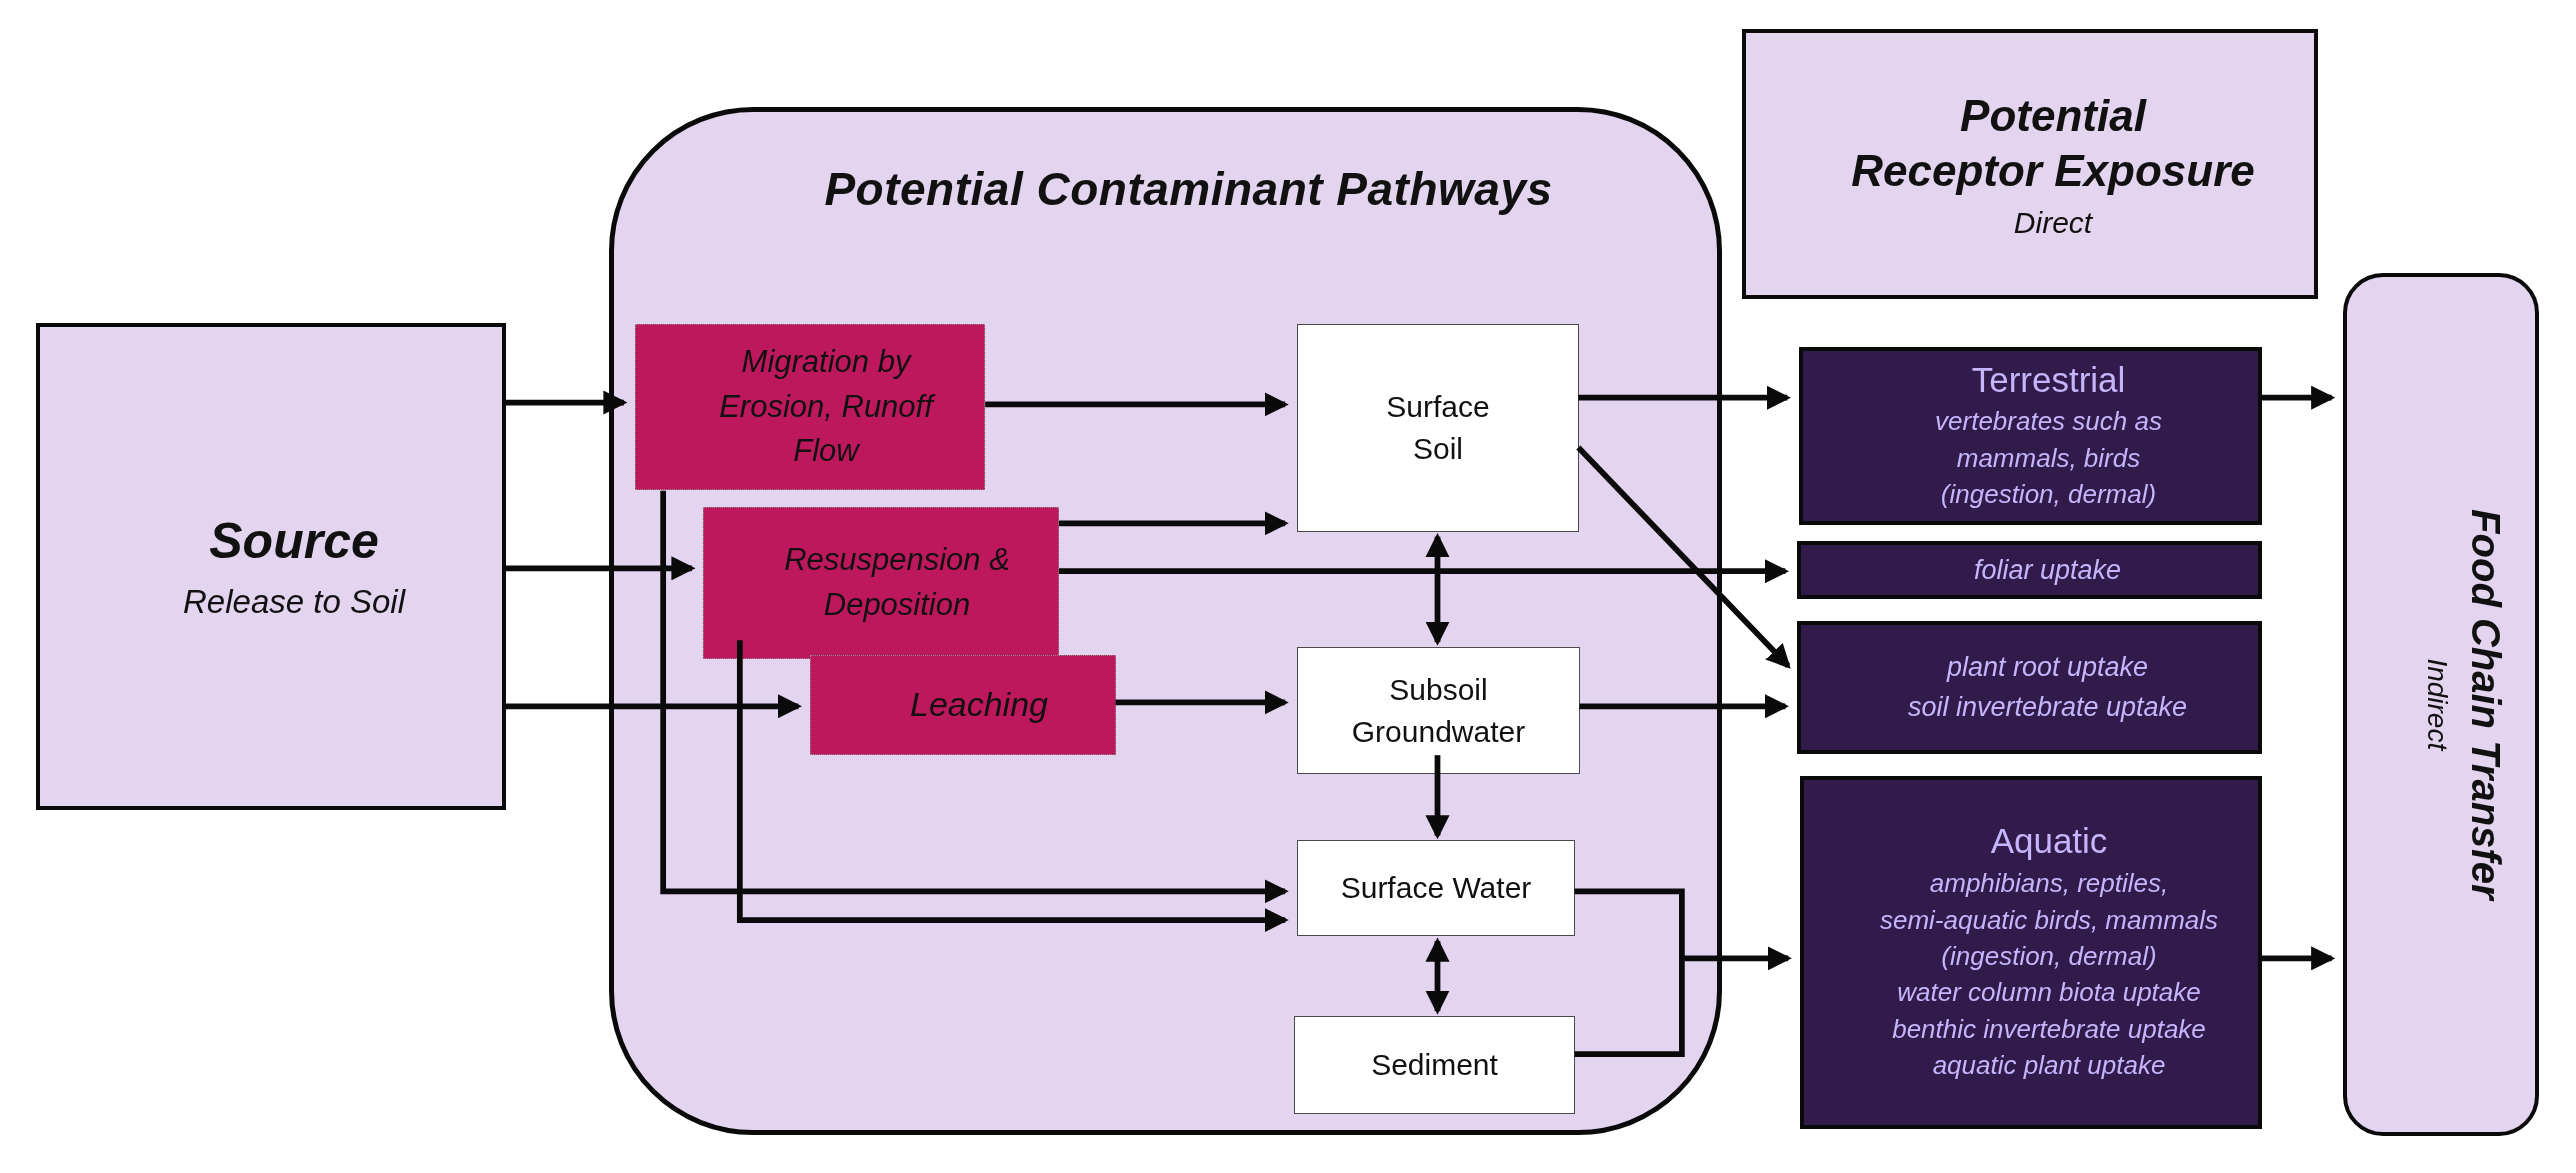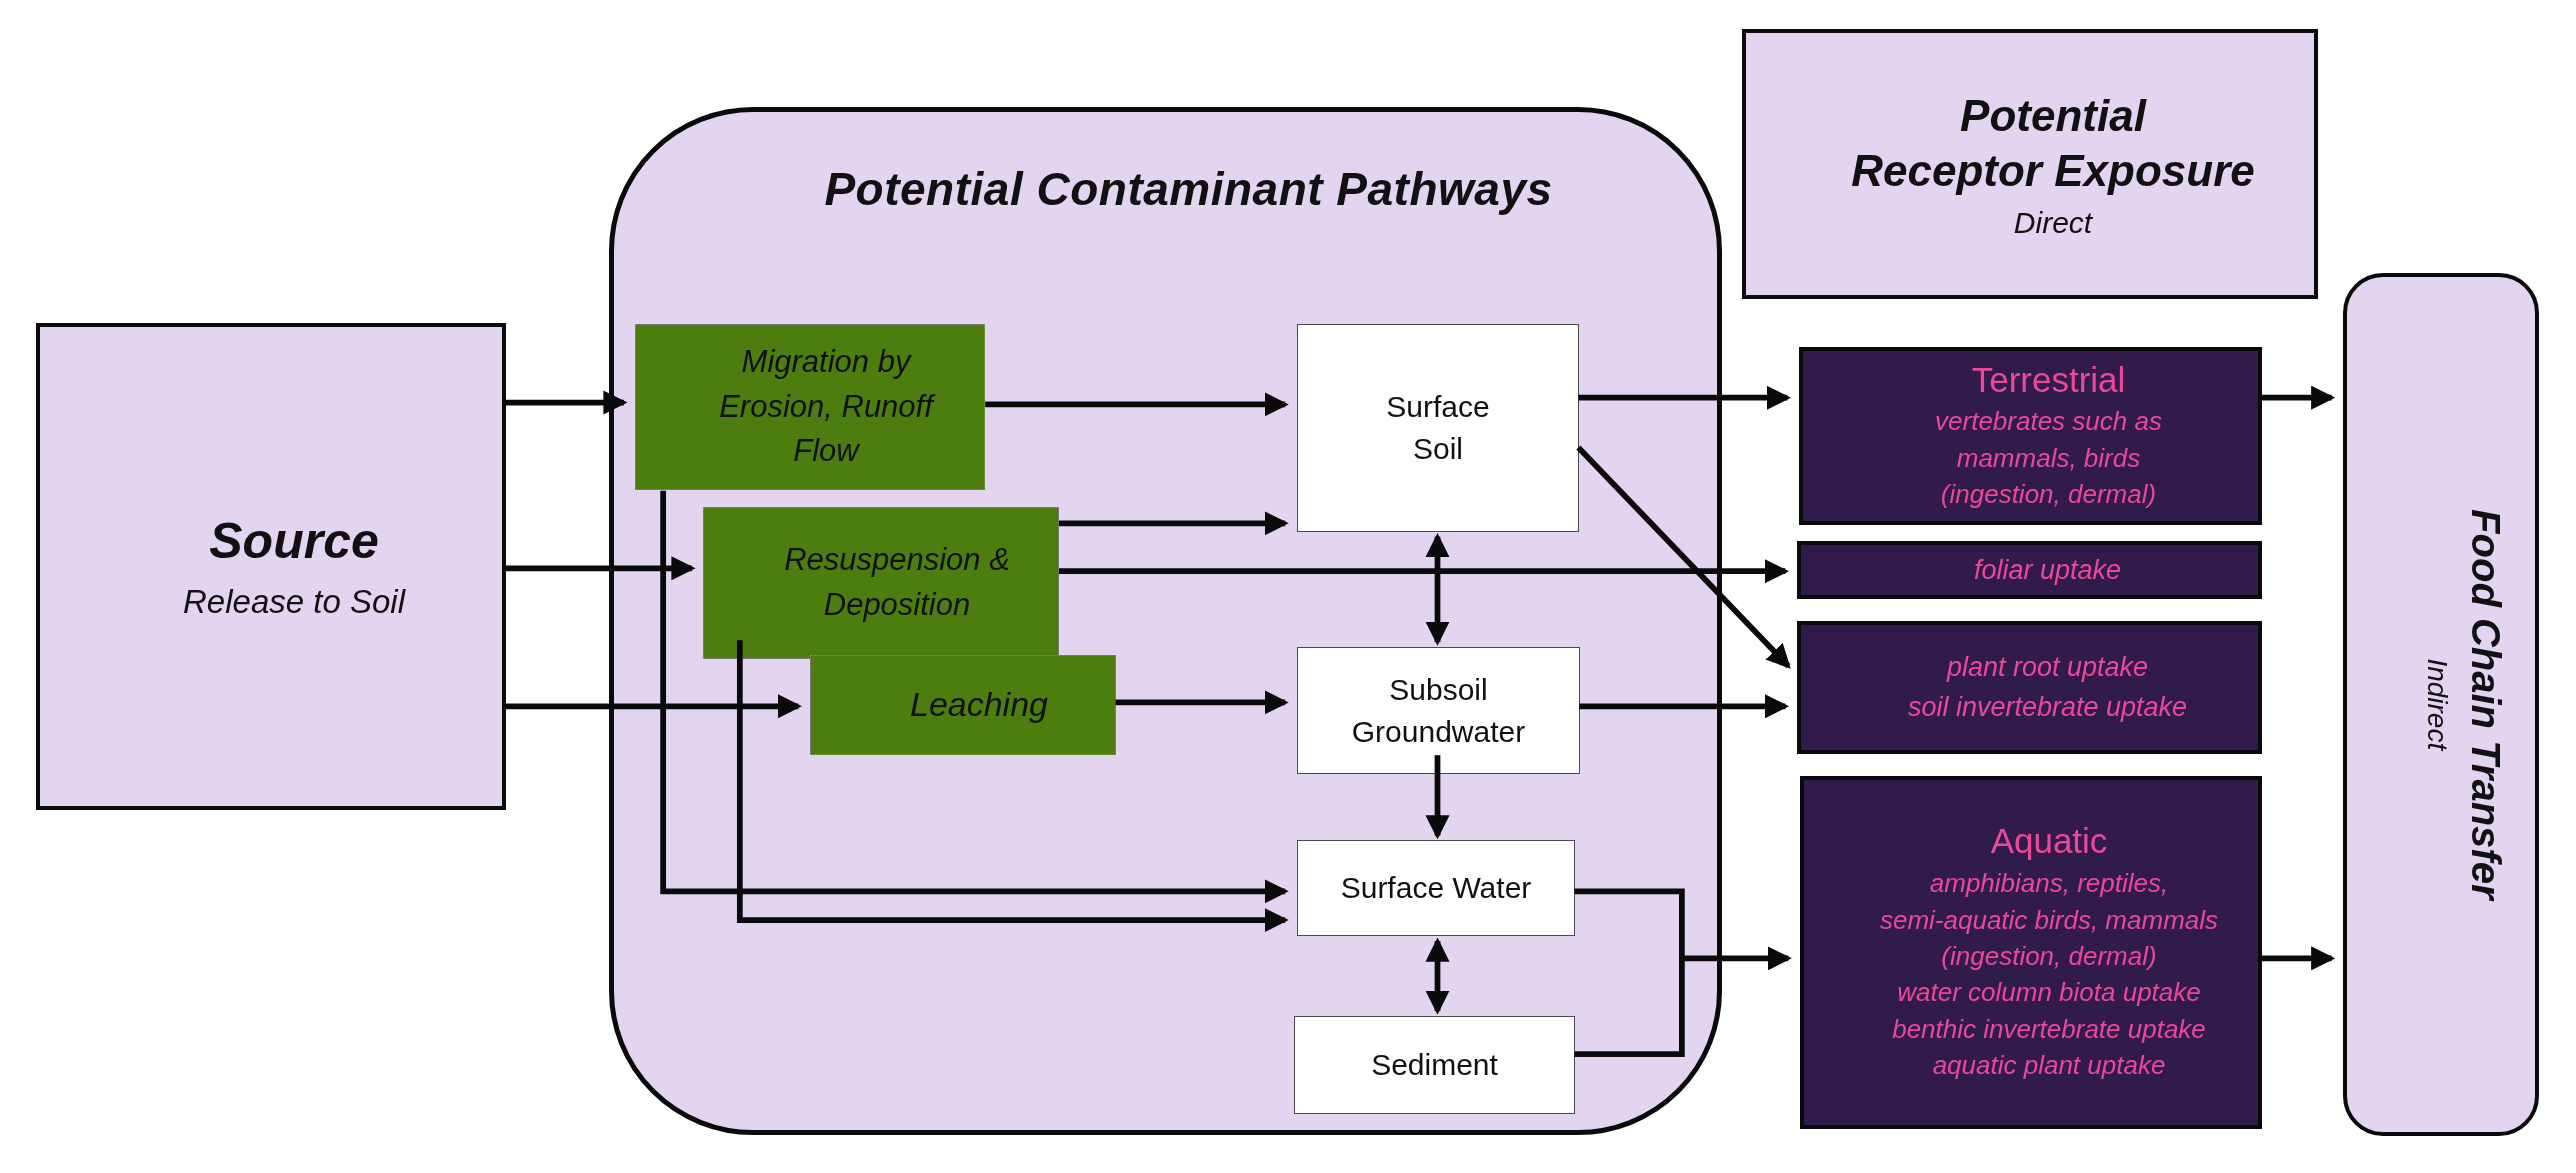--- a/index.html
+++ b/index.html
@@ -21,32 +21,32 @@
   .source-sub{font-style:italic;font-size:33px;margin-top:13.4px;}
   .receptor-box{left:1742px;top:29px;width:576px;height:270px;}
   .receptor-title{font-style:italic;font-weight:600;font-size:44px;line-height:1.25;}
   .receptor-sub{font-style:italic;font-size:30px;margin-top:7.7px;}
   .food-box{left:2343px;top:273px;width:196px;height:863px;border-radius:40px;}
   .food-rot{transform:rotate(90deg);display:flex;flex-direction:column;align-items:center;white-space:nowrap;}
   .food-title{font-style:italic;font-weight:600;font-size:40px;}
   .food-sub{font-style:italic;font-size:28px;margin-top:9.6px;}
 
   
-  .proc{background:#4d7c0f;border:1.9px dotted #8f8f8f;font-style:italic;font-size:31px;line-height:1.45;padding-left:32px;}
+  .proc{background:#be185d;border:1.9px dotted #8f8f8f;font-style:italic;font-size:31px;line-height:1.45;padding-left:32px;}
   .media{background:#ffffff;border:1.9px solid #4a4a4a;font-size:30px;line-height:1.4;}
   .migration-box{left:635px;top:324px;width:350px;height:166px;}
   .resuspension-box{left:703px;top:507px;width:356px;height:152px;}
   .leaching-box{left:810px;top:655px;width:306px;height:100px;font-size:34px;}
   .surface-soil-box{left:1297px;top:324px;width:282px;height:208px;}
   .subsoil-box{left:1297px;top:647px;width:283px;height:127px;}
   .surface-water-box{left:1297px;top:840px;width:278px;height:96px;}
   .sediment-box{left:1294px;top:1016px;width:281px;height:98px;}
 
   
-  .dark{background:var(--dark_purple);border:4.8px solid var(--line_black);color:#ec4899;padding-left:36px;}
+  .dark{background:var(--dark_purple);border:4.8px solid var(--line_black);color:#c4b5fd;padding-left:36px;}
   .terrestrial-box{left:1799px;top:347px;width:463px;height:178px;}
   .aquatic-box{left:1800px;top:776px;width:462px;height:353px;}
   .dark-title{font-size:35px;}
   .dark-sub{font-style:italic;font-size:26px;line-height:1.4;margin-top:3.8px;}
   .foliar-box{left:1797px;top:541px;width:465px;height:58px;font-style:italic;font-size:27px;}
   .root-box{left:1797px;top:621px;width:465px;height:133px;font-style:italic;font-size:27px;line-height:1.45;}
 
   svg.wires{position:absolute;left:0;top:0;z-index:5;pointer-events:none;}
   .box{z-index:1;}
 </style>

